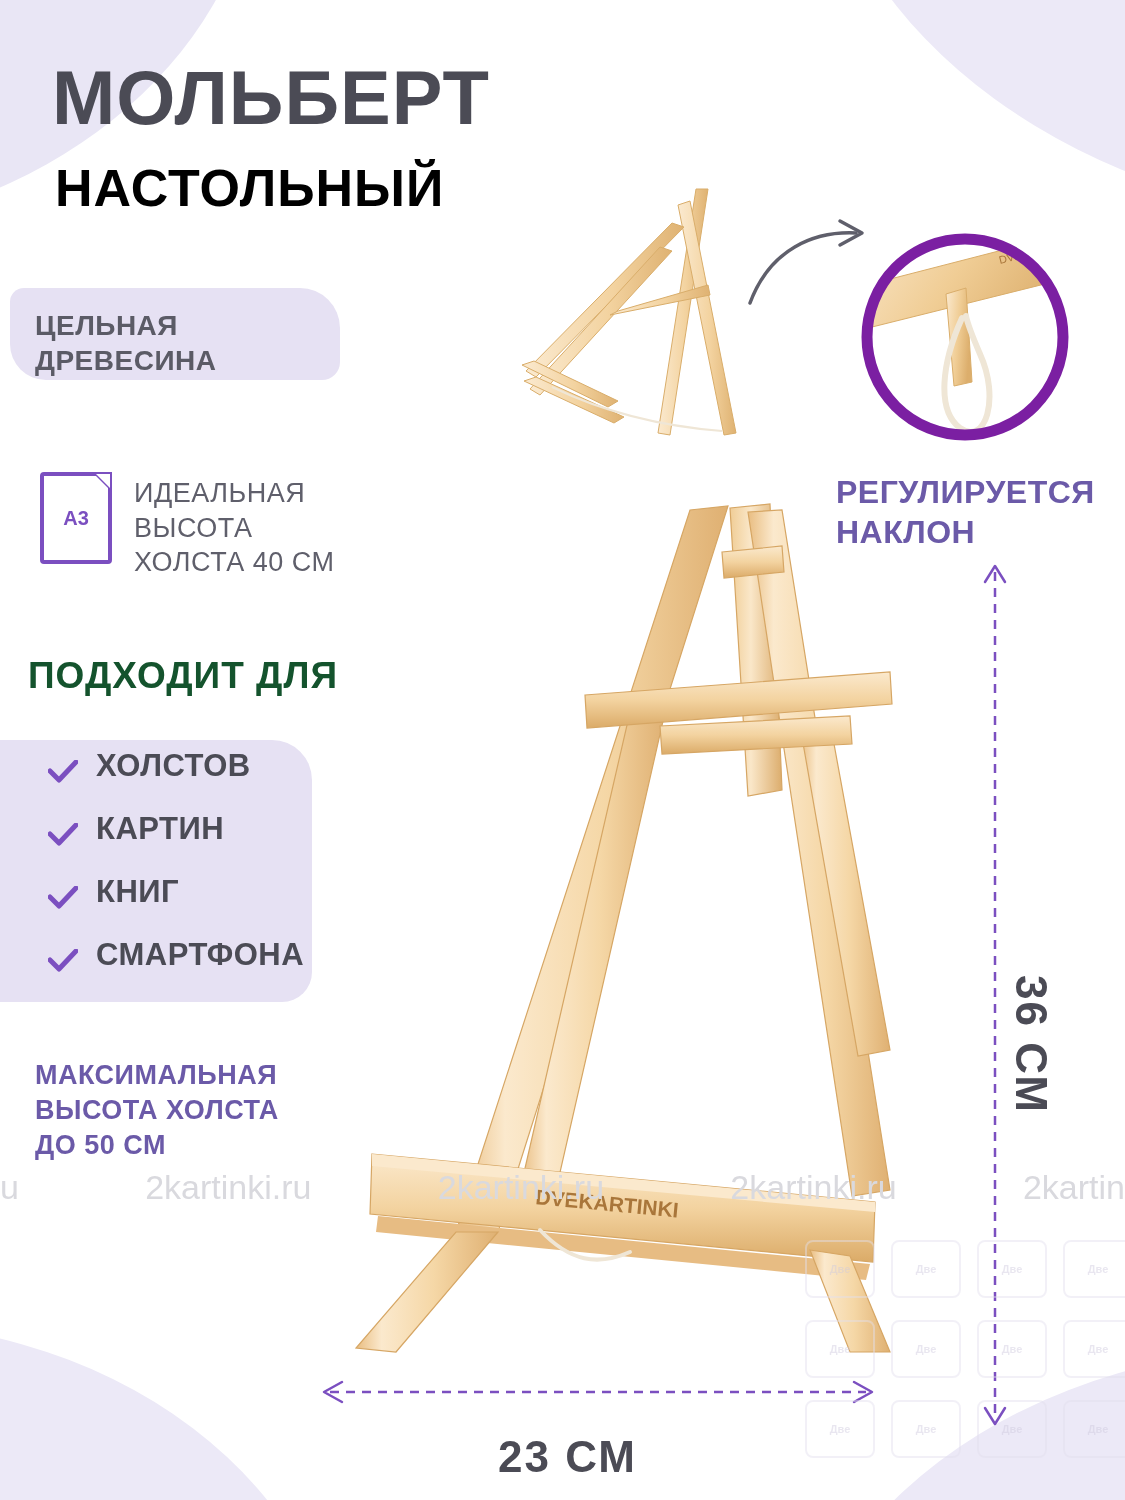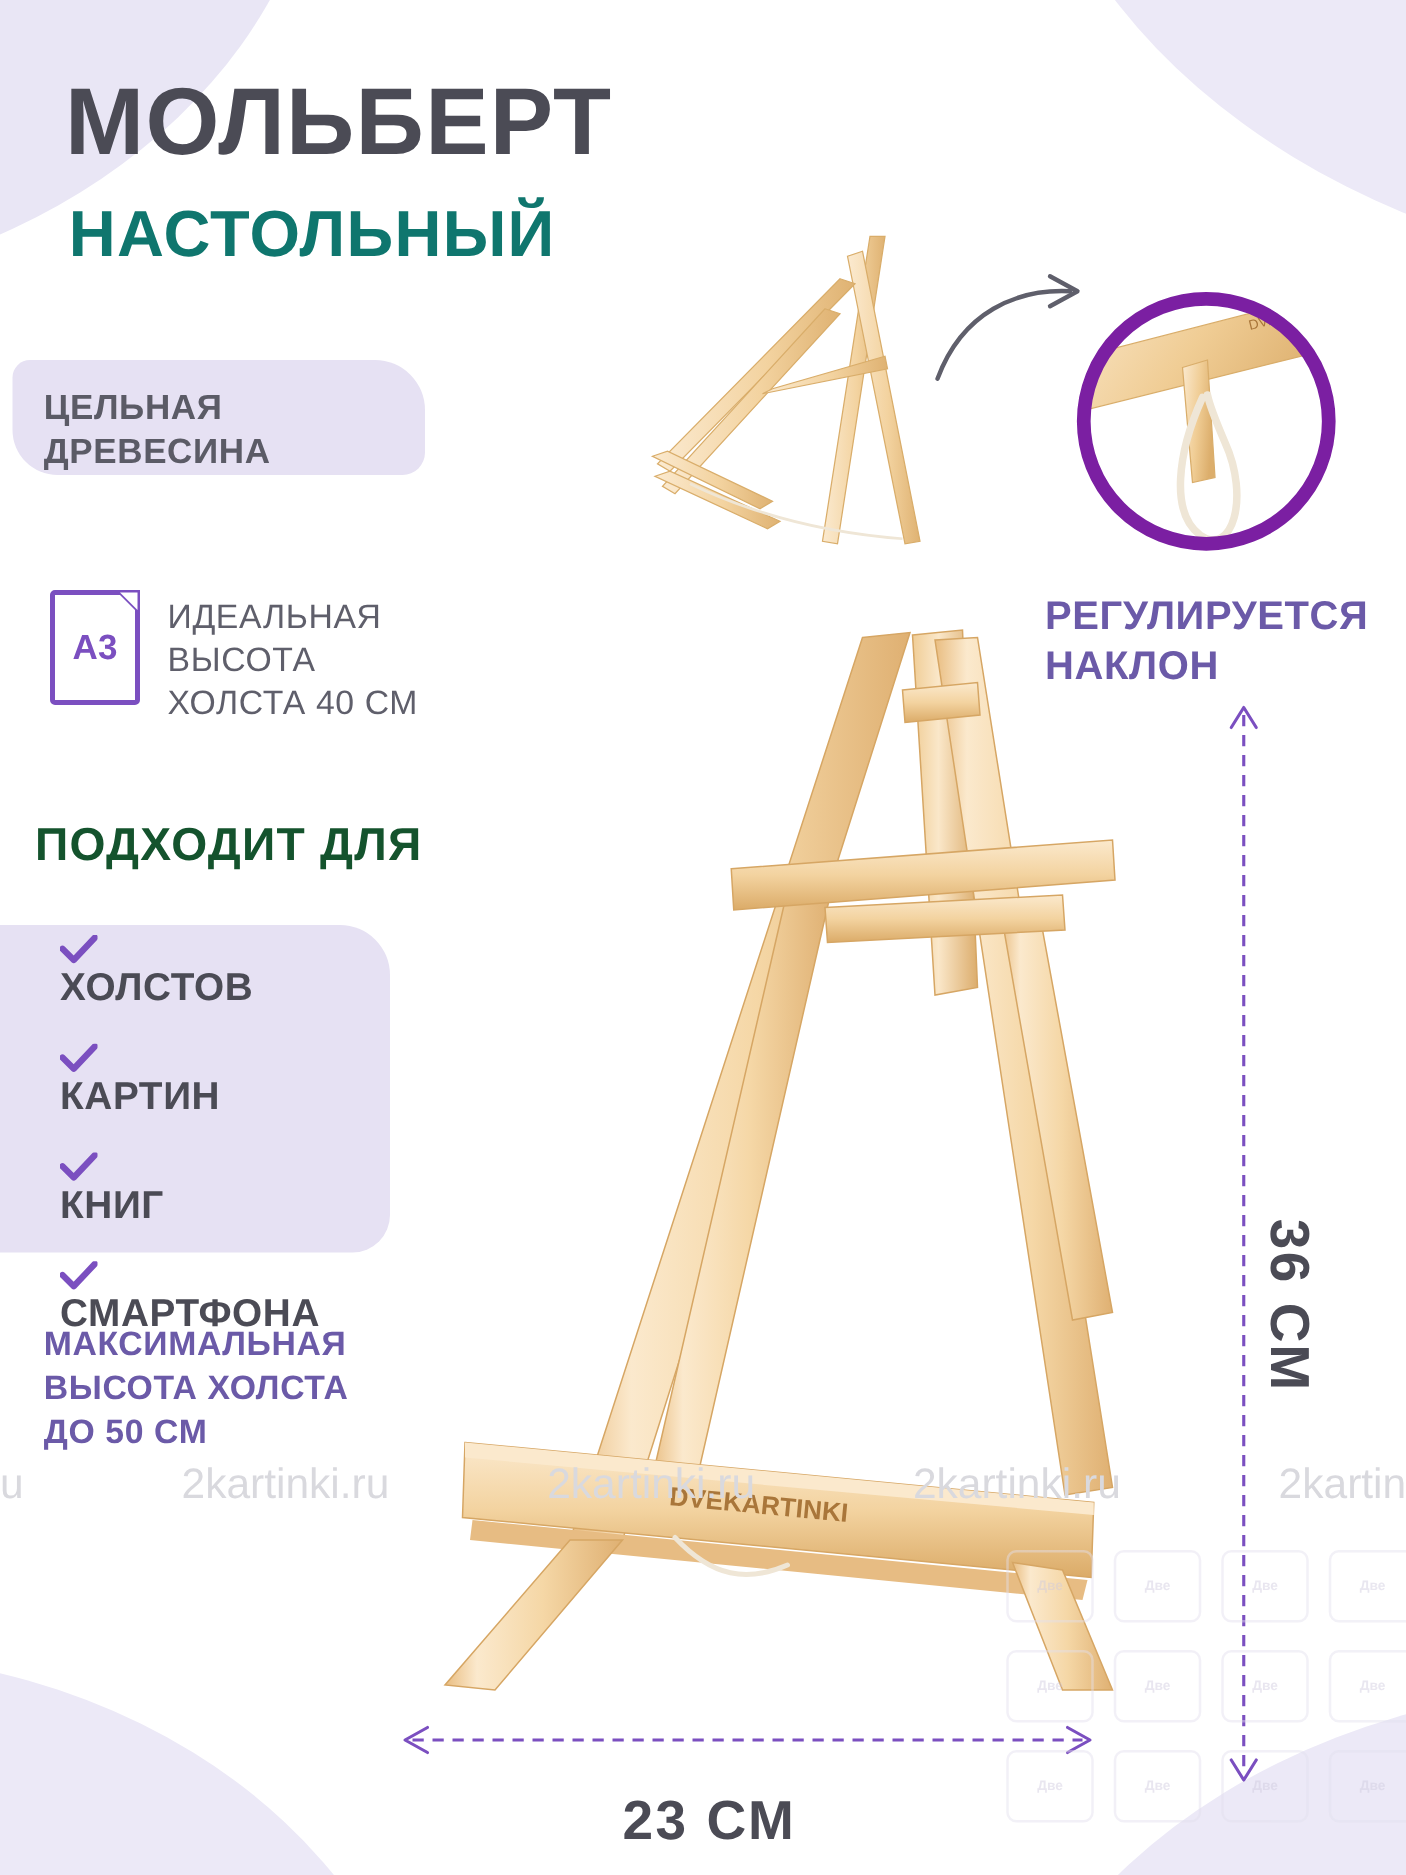--- a/index.html
+++ b/index.html
@@ -32,62 +32,62 @@
 
   
   .title-main{
     position:absolute;left:52px;top:62px;
     font-size:76px;line-height:0.95;font-weight:bold;letter-spacing:1px;
     color:#4b4b55;
   }
   .title-sub{
     position:absolute;left:55px;top:162px;
     font-size:52px;line-height:1;font-weight:bold;letter-spacing:1px;
-    color:#0f766e;
+    color:#000000;
   }
 
   
   .brush{
     position:absolute;background:#e6e1f3;border-radius:14px 40px 18px 36px;
   }
   .brush.b1{left:10px;top:288px;width:330px;height:92px;}
   .brush.b2{left:0px;top:740px;width:312px;height:262px;border-radius:0 40px 30px 0;}
 
   .solid-wood{
     position:absolute;left:35px;top:308px;
     font-size:28px;font-weight:bold;line-height:1.25;color:#5b5b66;letter-spacing:.5px;
   }
 
   
   .a3-wrap{position:absolute;left:40px;top:472px;display:flex;align-items:flex-start;gap:22px;}
   .a3-icon{
     position:relative;width:64px;height:84px;border:4px solid #7b4fc0;border-radius:4px;
     display:flex;align-items:center;justify-content:center;
-    font-size:28px;font-weight:bold;color:#7b4fc0;background:#fff;
+    font-size:20px;font-weight:bold;color:#7b4fc0;background:#fff;
   }
   .a3-icon:after{
     content:"";position:absolute;right:-4px;top:-4px;width:0;height:0;
     border-left:20px solid transparent;border-top:20px solid #7b4fc0;
   }
   .a3-icon:before{
     content:"";position:absolute;right:-2px;top:-2px;width:0;height:0;
     border-left:14px solid transparent;border-top:14px solid #ffffff;z-index:2;
   }
   .a3-text{
     font-size:27px;font-weight:normal;line-height:1.28;color:#5f5f6b;letter-spacing:.5px;
     padding-top:4px;
   }
 
   
   .suit-title{
     position:absolute;left:28px;top:655px;
     font-size:37px;font-weight:bold;color:#14532d;letter-spacing:1px;
   }
   .suit-list{position:absolute;left:48px;top:748px;}
-  .suit-item{display:flex;align-items:flex-start;margin-bottom:27px;flex-direction:column;}
+  .suit-item{display:flex;align-items:flex-end;gap:18px;margin-bottom:27px;}
   .check{width:30px;height:24px;flex:0 0 auto;}
   .suit-label{font-size:31px;font-weight:bold;color:#4b4b55;letter-spacing:.5px;}
 
   
   .maxheight{
     position:absolute;left:35px;top:1058px;
     font-size:27px;font-weight:bold;line-height:1.3;color:#6b5aa8;letter-spacing:.5px;
   }
 
   

